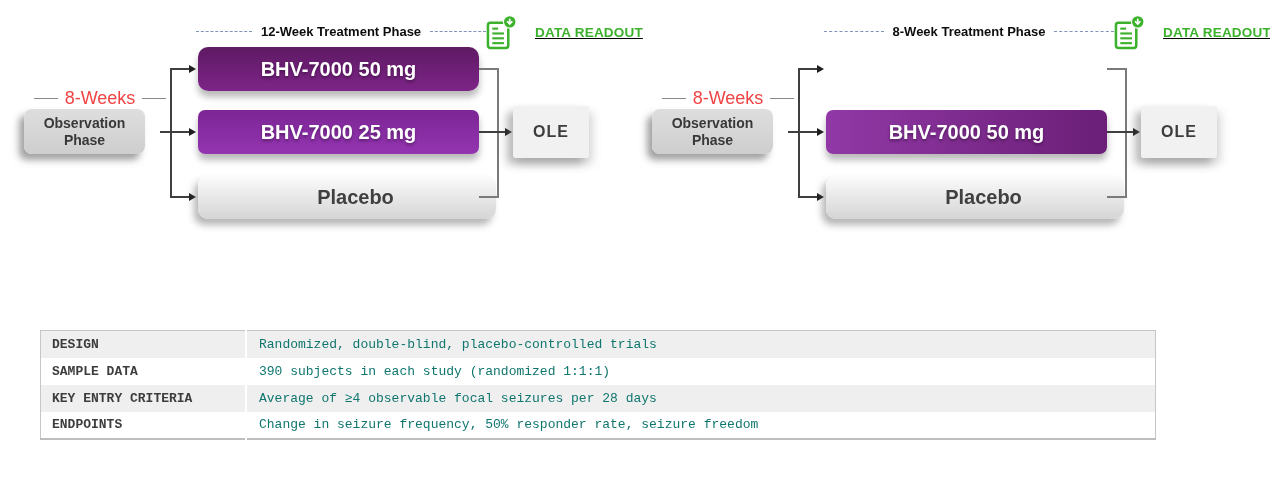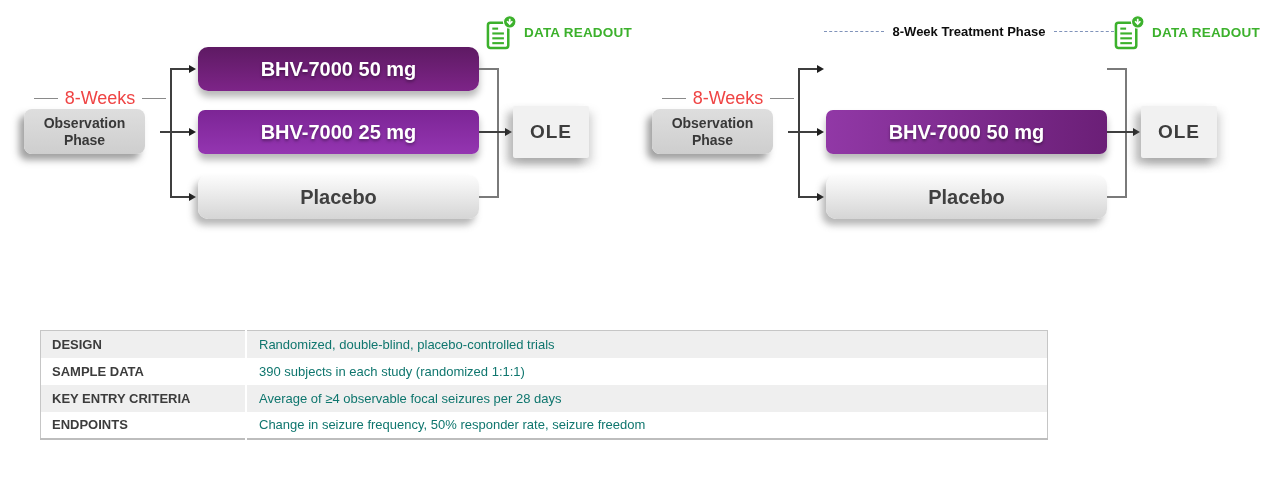--- a/index.html
+++ b/index.html
@@ -8,21 +8,21 @@
     font-family:"Liberation Sans","DejaVu Sans",sans-serif;
   }
   .diagram{position:absolute;top:0;width:650px;height:310px;}
 
   
   .phase-header{position:absolute;top:23px;left:196px;width:290px;height:17px;display:flex;align-items:center;}
   .dash-line{flex:1;border-top:1.5px dashed var(--dash-blue);height:0;}
   .phase-title{font-size:13px;font-weight:700;color:#0d0d0d;padding:0 9px;white-space:nowrap;}
 
   
-  .readout{position:absolute;top:13px;left:486px;height:38px;display:flex;align-items:center;gap:7px;}
+  .readout{position:absolute;top:13px;left:486px;height:38px;display:flex;align-items:center;gap:18px;text-decoration:underline;}
   .readout-icon{color:var(--readout-green);}
   .readout-label{font-size:13.5px;font-weight:700;color:var(--readout-green);letter-spacing:.2px;white-space:nowrap;}
 
   
   .weeks{position:absolute;top:88px;left:33px;width:134px;display:flex;align-items:center;justify-content:center;gap:7px;}
   .wdash{width:24px;border-top:1.5px solid #8a8a8a;height:0;}
   .weeks-text{font-size:18px;font-weight:400;color:#ef4444;white-space:nowrap;}
 
   
   .obs-box{
@@ -31,70 +31,76 @@
     box-shadow:-5px 6px 7px rgba(70,70,70,.5);
     display:flex;align-items:center;justify-content:center;text-align:center;
     font-size:14px;line-height:1.2;font-weight:700;color:#383838;
   }
   .arm{
     position:absolute;left:198px;width:281px;height:44px;border-radius:10px;
     display:flex;align-items:center;justify-content:center;
     font-size:20px;font-weight:700;color:#fff;text-shadow:0 2px 3px rgba(0,0,0,.35);
     box-shadow:0 6px 7px rgba(0,0,0,.28);
   }
-  .arm0{top:47px;} .arm1{top:110px;border-radius:7px;} .arm2{top:175px;}
+  .arm0{top:47px;} .arm1{top:110px;border-radius:7px;} .arm2{top:175px;padding-left:17px;}
   .fill-a{background:linear-gradient(180deg,var(--purple-50l-a),var(--purple-50l-b));}
   .fill-b{background:linear-gradient(180deg,var(--purple-25-a),var(--purple-25-b));}
   .fill-c{background:linear-gradient(110deg,var(--purple-75-a),var(--purple-75-b));}
   .fill-d{background:linear-gradient(90deg,var(--purple-50r-a),var(--purple-50r-b));}
   .fill-placebo{
     background:linear-gradient(180deg,#fcfcfc,#d5d5d5);
     color:#404040;text-shadow:none;box-shadow:-4px 6px 7px rgba(95,95,95,.45);
   }
   .ole-box{
     position:absolute;top:106px;left:513px;width:76px;height:52px;border-radius:2px;
     background:#f1f1f1;
     box-shadow:-6px 6px 8px rgba(105,105,105,.45),4px 6px 8px rgba(140,140,140,.3);
     display:flex;align-items:center;justify-content:center;
-    font-size:19px;font-weight:700;color:#3d3d3d;letter-spacing:1px;text-align:center;
+    font-size:16px;font-weight:700;color:#3d3d3d;letter-spacing:1px;text-align:center;
   }
 
   
   .h-line{position:absolute;height:1.5px;background:var(--line-dark);}
   .v-line{position:absolute;width:1.5px;background:var(--line-dark);}
   .gray{background:var(--line-gray);}
   .arr{
     position:absolute;width:0;height:0;
     border-top:4px solid transparent;border-bottom:4px solid transparent;
     border-left:7px solid #1f1f1f;
   }
 
   
   .info-table{
-    position:absolute;top:330px;left:40px;width:1008px;
+    position:absolute;top:330px;left:40px;width:1116px;
     border-collapse:collapse;table-layout:fixed;
     border:1.5px solid #c6c6c6;border-bottom:2.5px solid #bdbdbd;
     font-size:13px;
+    font-family:Liberation Mono, monospace;
   }
   .info-table tr{height:27px;}
   .info-table tr:nth-child(odd){background:#efefef;}
   .info-table tr:nth-child(even){background:#ffffff;}
   .info-table td{padding:0;vertical-align:middle;}
   td.lbl{
     width:193px;padding-left:11px;font-weight:700;color:#3c3c3c;
     border-right:2px solid #ffffff;white-space:nowrap;
   }
   td.val{padding-left:12px;color:#0f766e;}
 </style>
 </head>
 <body>
 
 <div class="stage">
 
   <div class="diagram" style="left:0;">
+    <div class="phase-header">
+      <span class="dash-line"></span>
+      <span class="phase-title">12-Week Treatment Phase</span>
+      <span class="dash-line"></span>
+    </div>
 
     <div class="readout">
       <svg class="readout-icon" width="31" height="37" viewBox="0 0 32 38">
         <rect x="2" y="9" width="21" height="26" rx="2.5" fill="#fff" stroke="currentColor" stroke-width="2.6"></rect>
         <line x1="6.5" y1="15" x2="12.5" y2="15" stroke="currentColor" stroke-width="2.2"></line>
         <line x1="6.5" y1="20" x2="18.5" y2="20" stroke="currentColor" stroke-width="2.2"></line>
         <line x1="6.5" y1="25" x2="18.5" y2="25" stroke="currentColor" stroke-width="2.2"></line>
         <line x1="6.5" y1="30" x2="18.5" y2="30" stroke="currentColor" stroke-width="2.2"></line>
         <circle cx="24.5" cy="8" r="6.5" fill="currentColor" stroke="#fff" stroke-width="1.2"></circle>
         <line x1="24.5" y1="4.8" x2="24.5" y2="9.5" stroke="#fff" stroke-width="1.8"></line>

